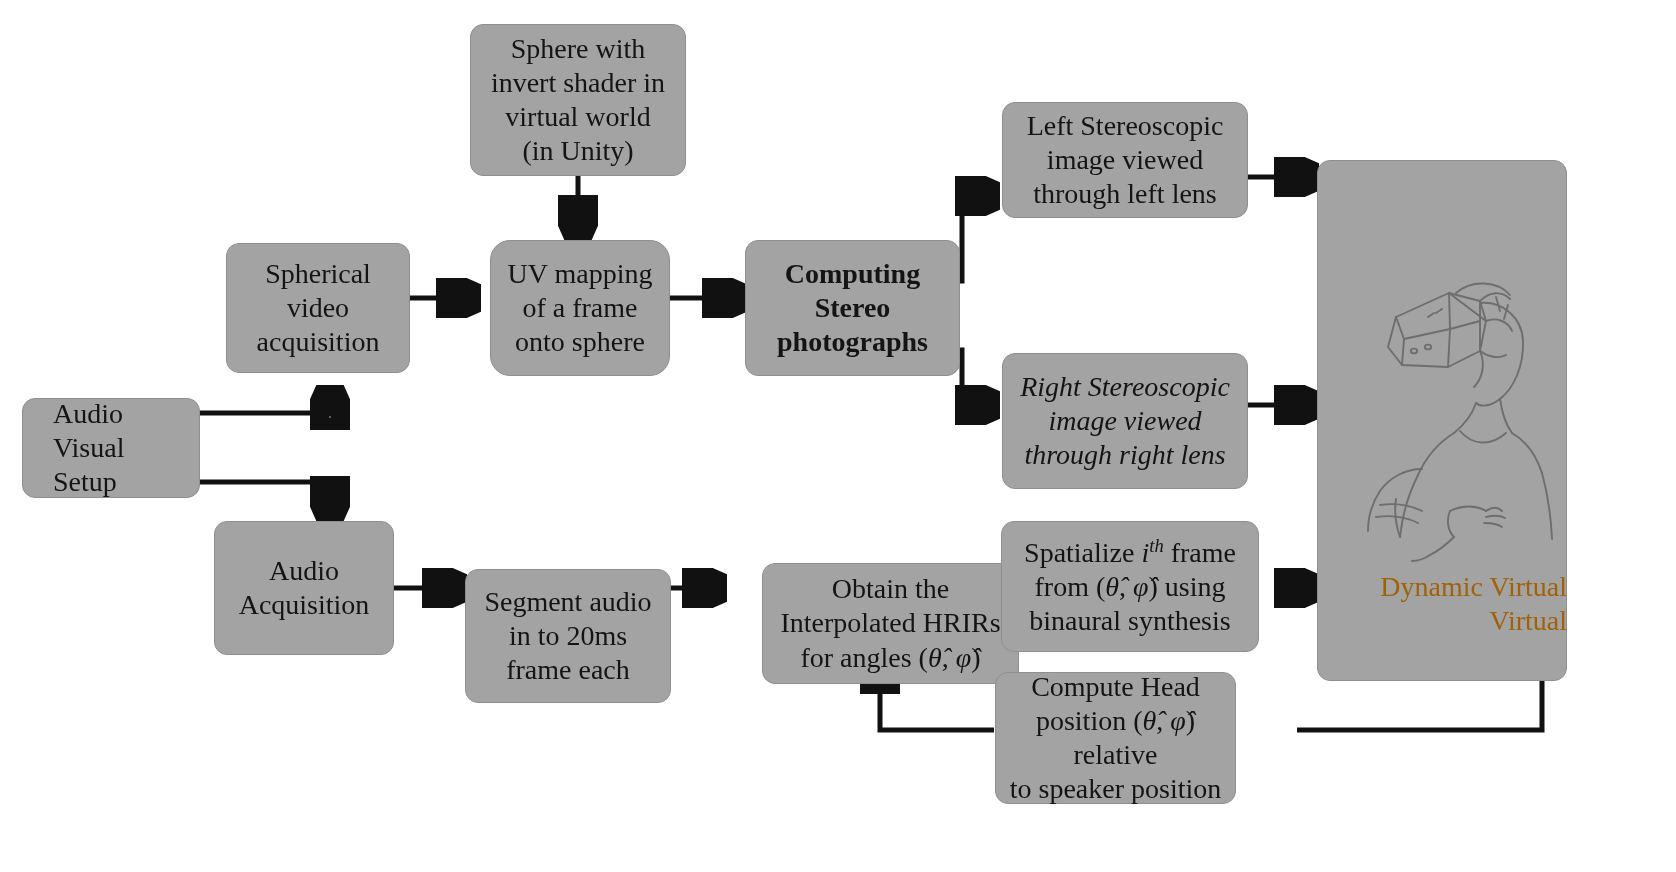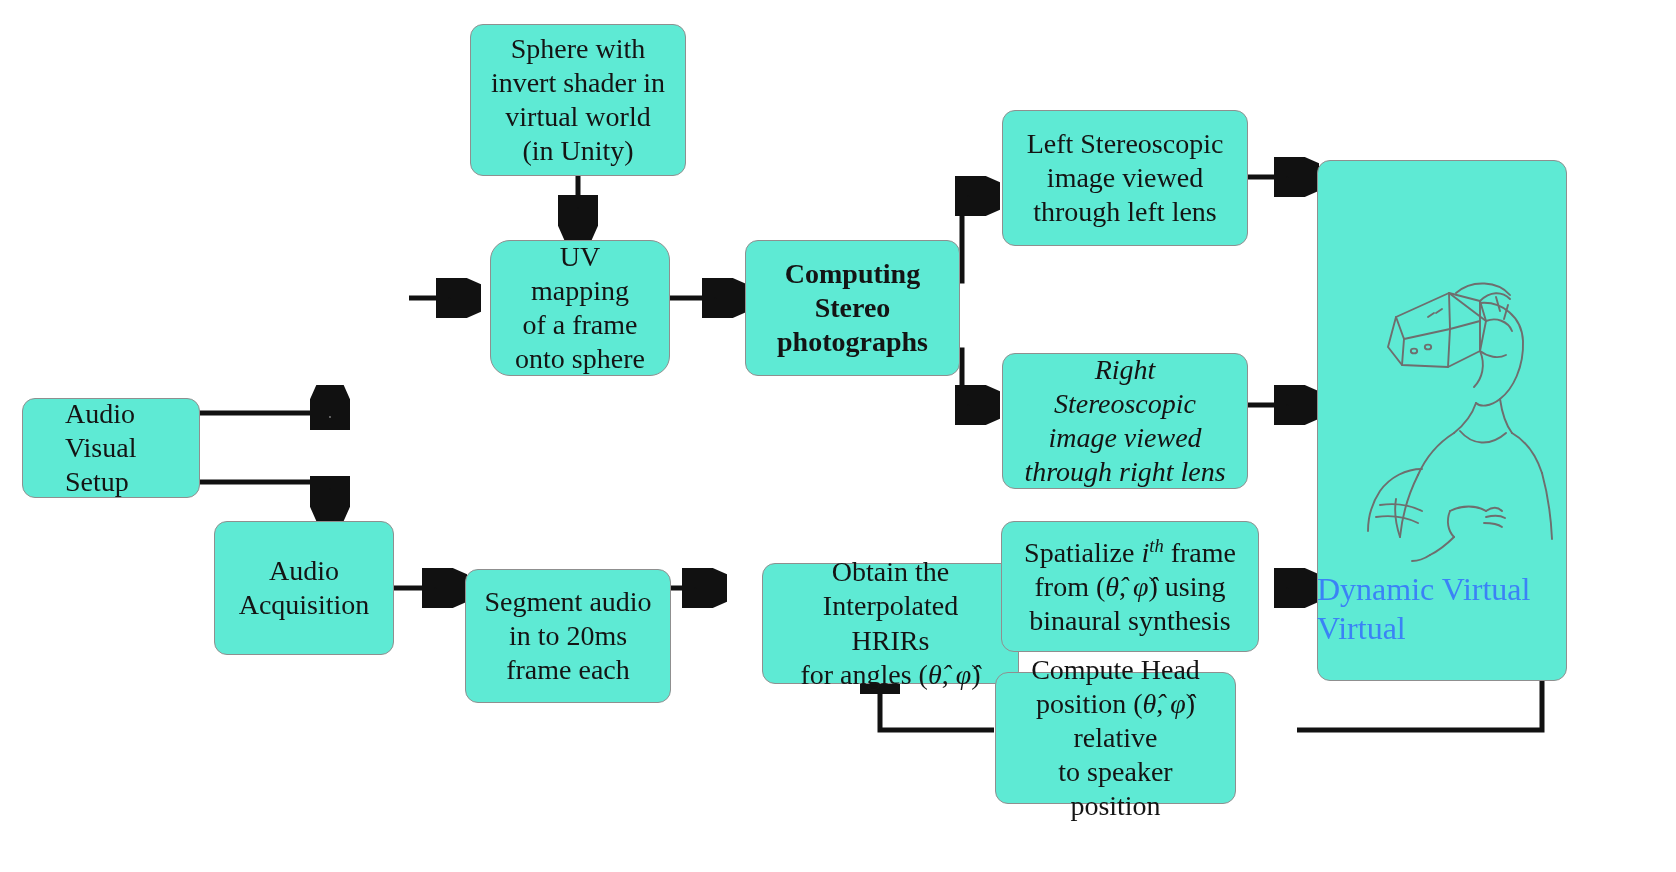--- a/index.html
+++ b/index.html
@@ -12,29 +12,29 @@
     width:1676px;
     height:872px;
     background:#ffffff;
     overflow:hidden;
   }
   .node{
     position:absolute;
     box-sizing:border-box;
     border:1.6px solid #8f8f8f;
     border-radius:13px;
-    background:#5eead4;
+    background:#a3a3a3;
     display:flex;
     align-items:center;
     justify-content:center;
     text-align:center;
     line-height:1.22;
     font-size:28px;
     color:#141414;
-    padding:4px 18px;
+    padding:4px 6px;
     z-index:3;
   }
   .node .txt{display:block;width:100%;}
   .node.left-align{justify-content:flex-start;text-align:left;}
   .node.left-align .txt{padding-left:24px;}
   .sup{font-size:0.66em;vertical-align:super;font-style:italic;}
   .it{font-style:italic;}
   .hatvar{font-style:italic;}
   svg.wires{
     position:absolute;
@@ -58,24 +58,24 @@
   .vrart path, .vrart line, .vrart polyline, .vrart ellipse{
     fill:none;
     stroke:#6e6e6e;
     stroke-width:1.9;
     stroke-linecap:round;
     stroke-linejoin:round;
   }
   .dvr-label{
     position:absolute;
     z-index:5;
-    text-align:left;
-    font-size:32px;
+    text-align:right;
+    font-size:28px;
     line-height:1.22;
-    color:#3b82f6;
+    color:#a16207;
   }
 </style>
 </head>
 <body>
 
 <div id="canvas">
 
   <svg class="wires" viewBox="0 0 1676 872">
     <defs>
       <marker id="ah" markerWidth="9" markerHeight="8" refX="8.4" refY="4" orient="auto" markerUnits="strokeWidth">
@@ -111,34 +111,37 @@
 
     <path d="M1542,681 L1542,730 L1297,730"></path>
 
     <path d="M994,730 L880,730 L880,652" marker-end="url(#ah)"></path>
   </svg>
 
   <div class="node left-align" style="left:22px;top:398px;width:178px;height:100px;">
     <span class="txt">Audio<br>Visual<br>Setup</span>
   </div>
 
+  <div class="node" style="left:226px;top:243px;width:184px;height:130px;">
+    <span class="txt">Spherical<br>video<br>acquisition</span>
+  </div>
 
   <div class="node" style="left:470px;top:24px;width:216px;height:152px;">
     <span class="txt">Sphere with<br>invert shader in<br>virtual world<br>(in Unity)</span>
   </div>
 
   <div class="node" style="left:490px;top:240px;width:180px;height:136px;border-radius:20px;">
     <span class="txt">UV mapping<br>of a frame<br>onto sphere</span>
   </div>
 
   <div class="node" style="left:745px;top:240px;width:215px;height:136px;font-weight:bold;">
     <span class="txt">Computing<br>Stereo<br>photographs</span>
   </div>
 
-  <div class="node" style="left:1002px;top:110px;width:246px;height:136px;">
+  <div class="node" style="left:1002px;top:102px;width:246px;height:116px;">
     <span class="txt">Left Stereoscopic<br>image viewed<br>through left lens</span>
   </div>
 
   <div class="node" style="left:1002px;top:353px;width:246px;height:136px;font-style:italic;">
     <span class="txt">Right Stereoscopic<br>image viewed<br>through right lens</span>
   </div>
 
   <div class="node" style="left:214px;top:521px;width:180px;height:134px;">
     <span class="txt">Audio<br>Acquisition</span>
   </div>

